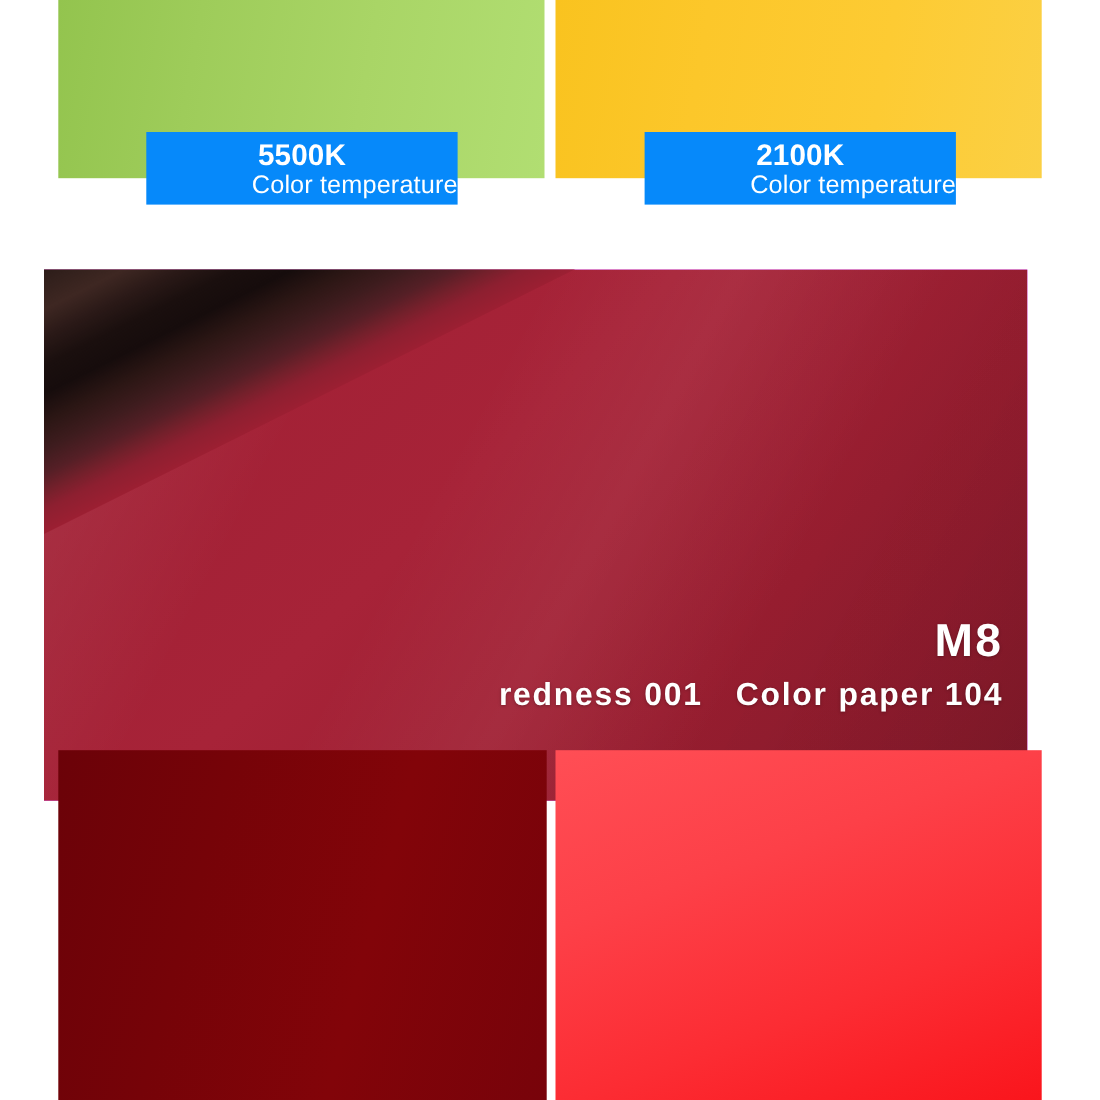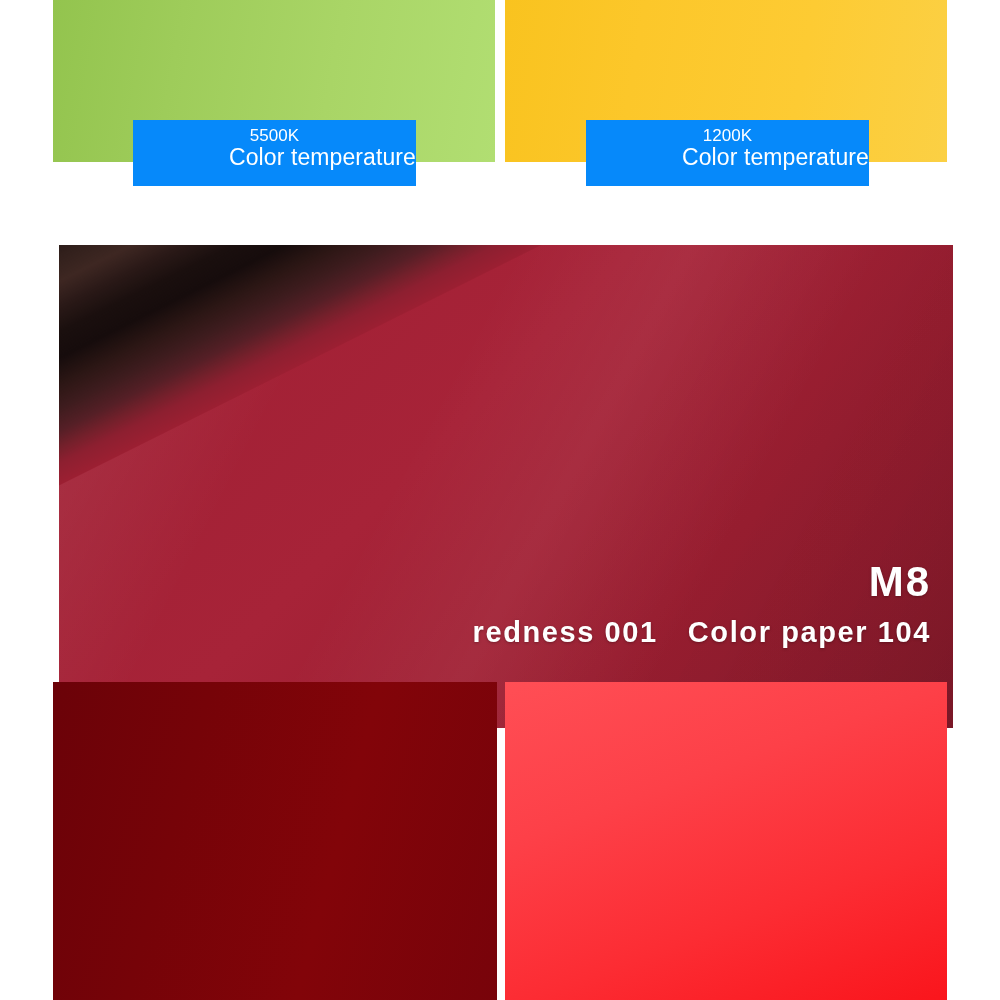--- a/index.html
+++ b/index.html
@@ -45,22 +45,22 @@
     background: #0689FA;
     color: #ffffff;
     text-align: center;
     line-height: 1.04;
     padding-top: 7px;
     box-sizing: border-box;
     letter-spacing: 0.1px;
   }
   .temp-badge .kelvin {
     display: block;
-    font-size: 17px;
-    font-weight: 400;
+    font-size: 27px;
+    font-weight: 700;
   }
   .temp-badge .caption {
     display: block;
     font-size: 23px;
     font-weight: 400;
     margin-top: 1px;
     text-align: right;
   }
   .badge-1 {
     left: 133px;
@@ -71,21 +71,21 @@
   .badge-2 {
     left: 586px;
     top: 120px;
     width: 283px;
     height: 66px;
   }
 
   
   .hero {
     position: absolute;
-    left: 59px;
+    left: 40px;
     top: 245px;
     width: 894px;
     height: 483px;
     overflow: hidden;
     background: #d946ef;
   }
   .hero-base {
     position: absolute;
     inset: 0;
     background:
@@ -211,21 +211,21 @@
   <div class="swatch swatch-green"></div>
 
   <div class="swatch swatch-yellow"></div>
 
   <div class="temp-badge badge-1">
     <span class="kelvin">5500K</span>
     <span class="caption">Color temperature</span>
   </div>
 
   <div class="temp-badge badge-2">
-    <span class="kelvin">1200K</span>
+    <span class="kelvin">2100K</span>
     <span class="caption">Color temperature</span>
   </div>
 
   <div class="hero">
     <div class="hero-base"></div>
     <div class="roll"></div>
     <div class="roll-gloss"></div>
     <div class="hero-sheen"></div>
 
     <div class="hero-model">M8</div>

